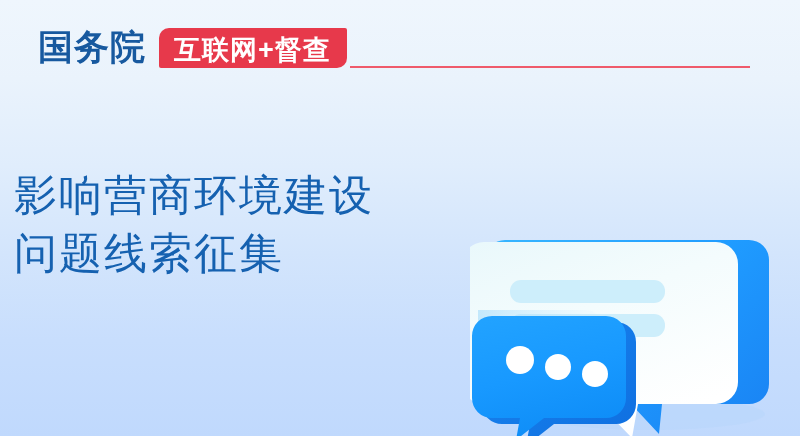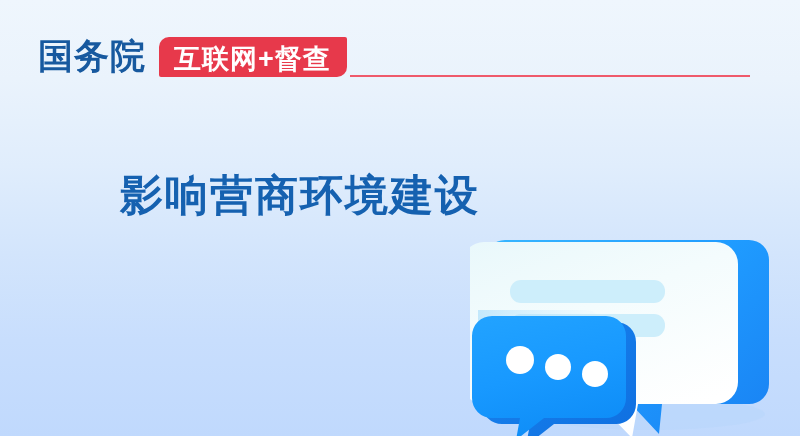--- a/index.html
+++ b/index.html
@@ -15,21 +15,21 @@
     width: 800px;
     height: 436px;
     overflow: hidden;
     background: linear-gradient(to bottom, #eff6fd 0%, #eaf3fc 18%, #e0edfc 38%, #d3e5fc 58%, #c8defd 78%, #c0d9fd 100%);
   }
 
   
   #header-row {
     position: absolute;
     left: 0;
-    top: 9px;
+    top: 0;
     width: 800px;
     height: 90px;
   }
 
   #org-name {
     position: absolute;
     left: 38px;
     top: 26px;
     font-size: 35px;
     font-weight: 700;
@@ -62,27 +62,26 @@
     left: 350px;
     top: 66px;
     width: 400px;
     height: 2px;
     background: #ef5a6b;
   }
 
   
   #title-block {
     position: absolute;
-    left: 0;
+    left: 14px;
     top: 166px;
     width: 600px;
-    text-align: center;
     color: #1561b0;
     font-size: 43px;
-    font-weight: 700;
+    font-weight: 400;
     letter-spacing: 2px;
     line-height: 58px;
     white-space: nowrap;
   }
   #title-block .tline { display: block; }
 
   
   #illustration {
     position: absolute;
     left: 470px;
@@ -102,20 +101,21 @@
 
     <div id="badge">
       <span>互联网+督查</span>
     </div>
 
     <div id="header-rule"></div>
   </div>
 
   <div id="title-block">
     <span class="tline">影响营商环境建设</span>
+    <span class="tline">问题线索征集</span>
   </div>
 
   <div id="illustration">
     <svg width="300" height="218" viewBox="0 0 300 218" xmlns="http://www.w3.org/2000/svg">
       <defs>
         <linearGradient id="gBack" x1="0" y1="0" x2="0.55" y2="1">
           <stop offset="0%" stop-color="#e9f8fb"></stop>
           <stop offset="45%" stop-color="#f4fcfd"></stop>
           <stop offset="100%" stop-color="#ffffff"></stop>
         </linearGradient>

